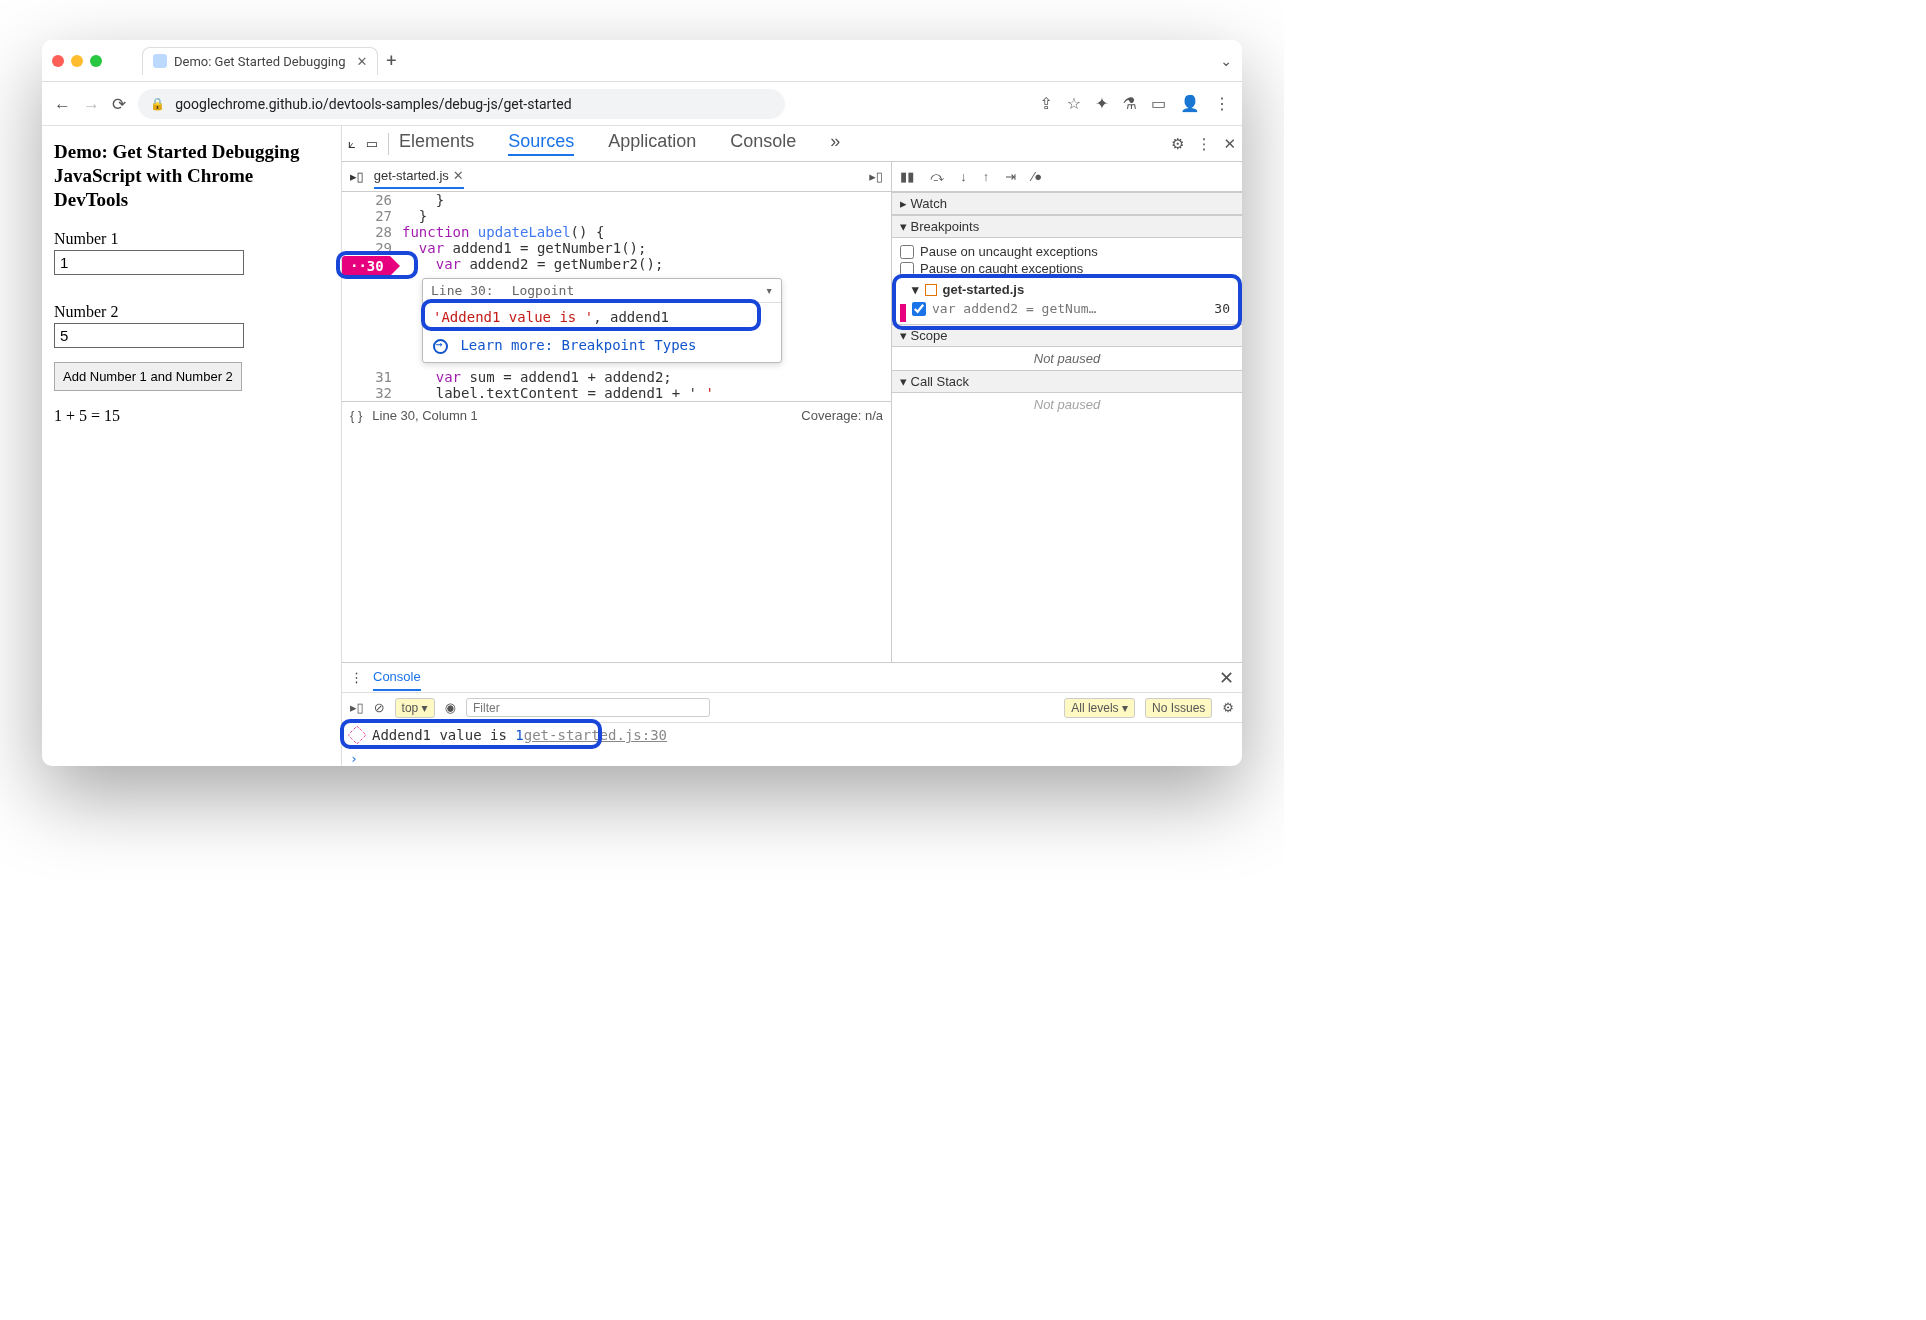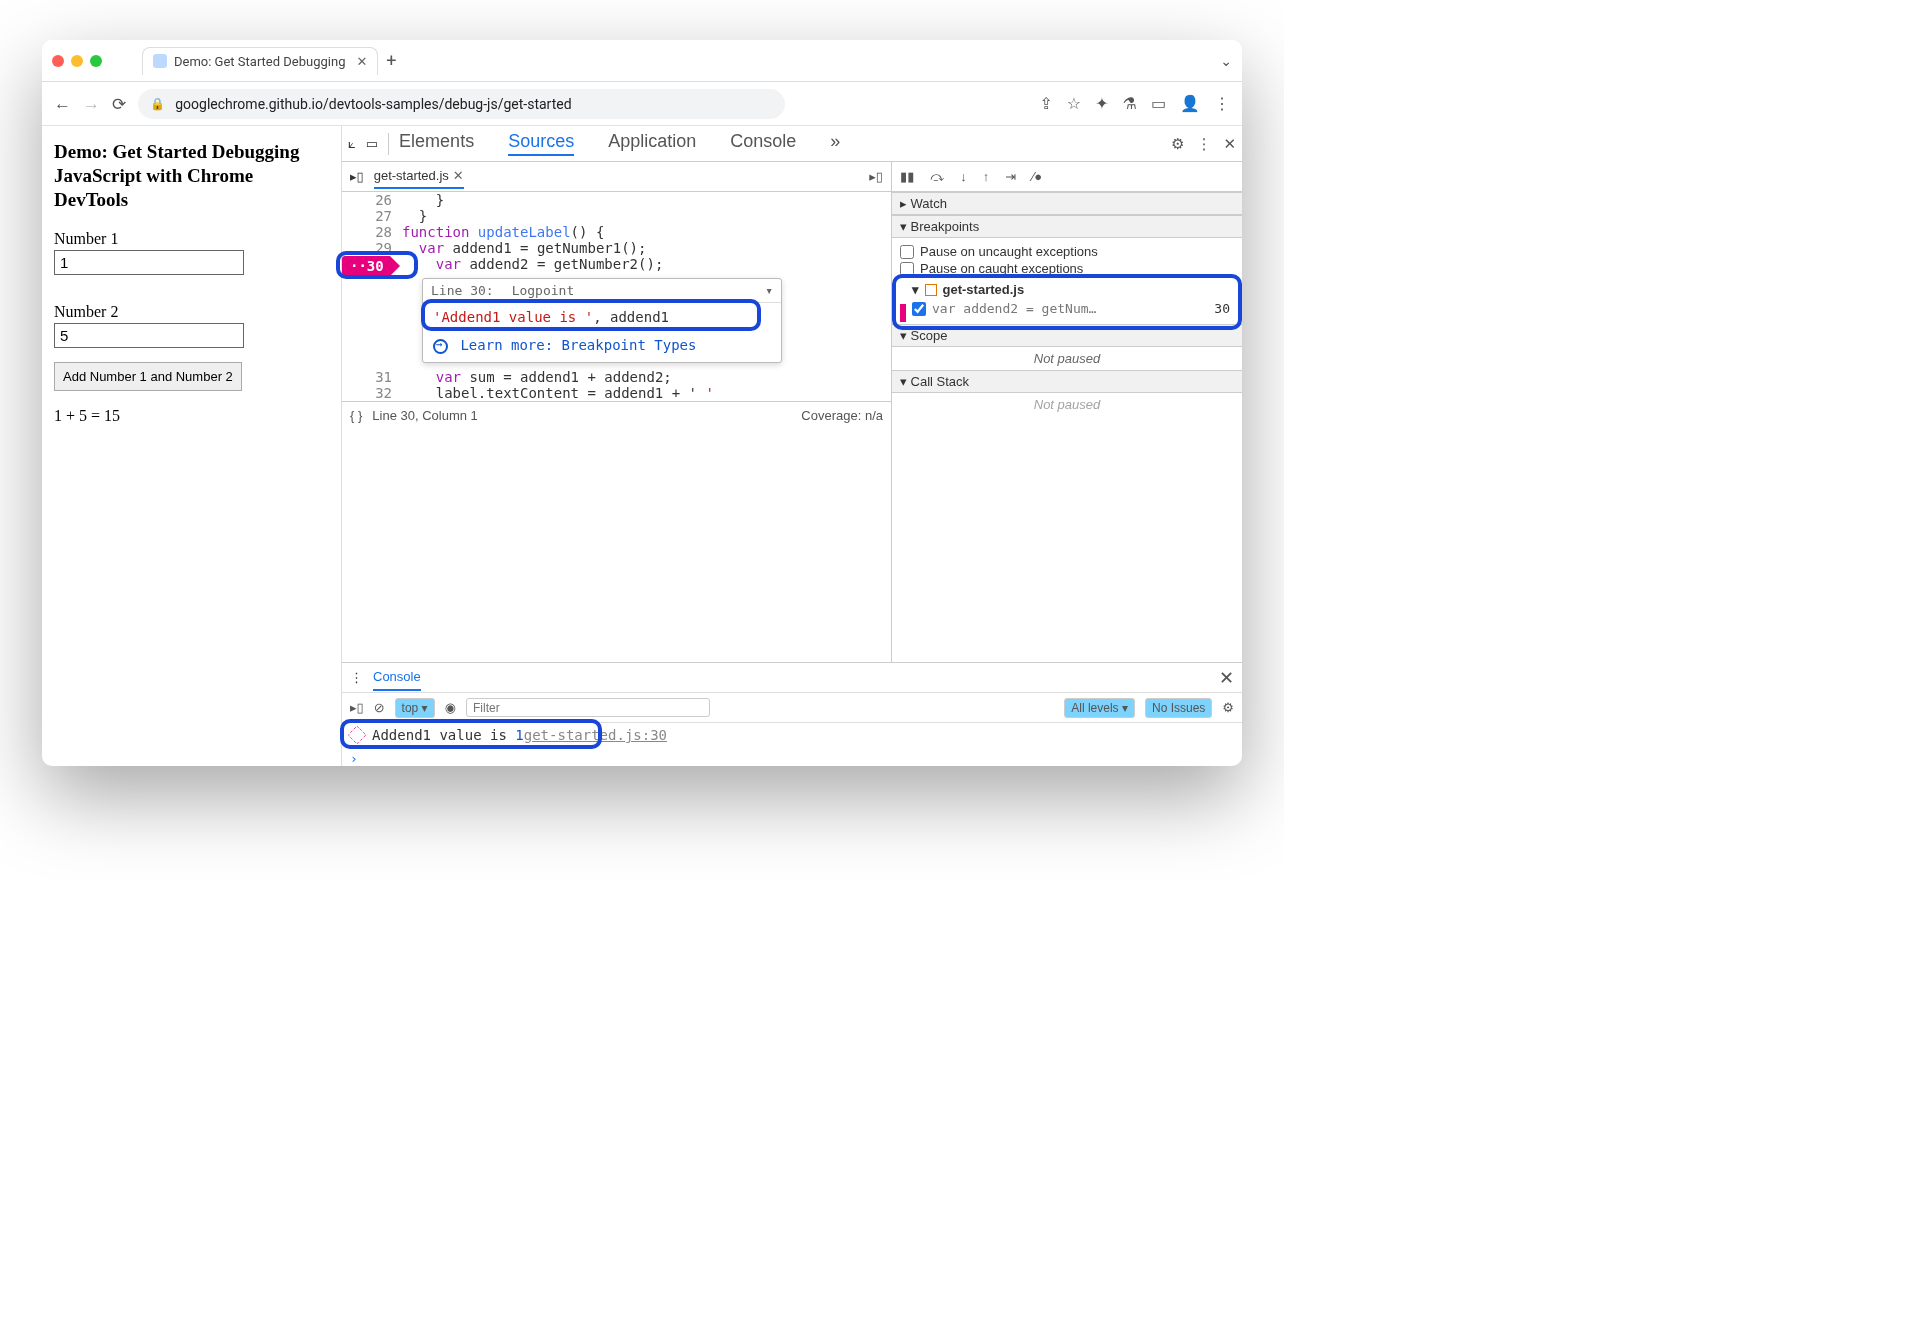--- a/index.html
+++ b/index.html
@@ -87,21 +87,21 @@
 .pink-strip{ position:absolute; left:0; top:26px; width:6px; height:18px; background:#e6007e; }
 .notpaused{ text-align:center; font-style:italic; color:#666; padding:4px 0; }
 
 
 .console { border-top:1px solid #ccc; }
 .con-tabrow{ display:flex; align-items:center; height:30px; padding:0 8px; gap:10px; border-bottom:1px solid #ddd; }
 .con-tabrow .ctab{ color:#1a73e8; border-bottom:2px solid #1a73e8; padding-bottom:5px; margin-top:5px; }
 .con-tabrow .xx{ margin-left:auto; font-size:18px; color:#555; }
 .con-filter{ display:flex; align-items:center; gap:10px; height:30px; padding:0 8px; border-bottom:1px solid #ddd; color:#555; }
 .con-filter select, .con-filter input { font-size:12px; }
-.con-filter .pill{ border:1px solid #ccc; border-radius:3px; padding:2px 6px; font-size:12px; background:#7dd3fc; }
+.con-filter .pill{ border:1px solid #ccc; border-radius:3px; padding:2px 6px; font-size:12px; background:#fef9c3; }
 .con-filter .filt{ flex:0.4; height:19px; border:1px solid #ccc; border-radius:3px; padding:0 6px; font-size:12px; }
 .con-msg { display:flex; align-items:center; padding:4px 8px; font-family:Menlo,monospace; font-size:14px; position:relative; }
 .con-msg .ico{ width:14px; height:14px; border:1.5px dotted #e6007e; border-radius:3px; margin-right:8px; transform:rotate(45deg); }
 .con-msg .src{ margin-left:auto; color:#888; text-decoration:underline; }
 .prompt{ color:#1a73e8; padding:0 8px; font-family:Menlo,monospace; margin-top:4px; }
 </style>
 </head>
 <body>
 
 <div class="window-frame">

